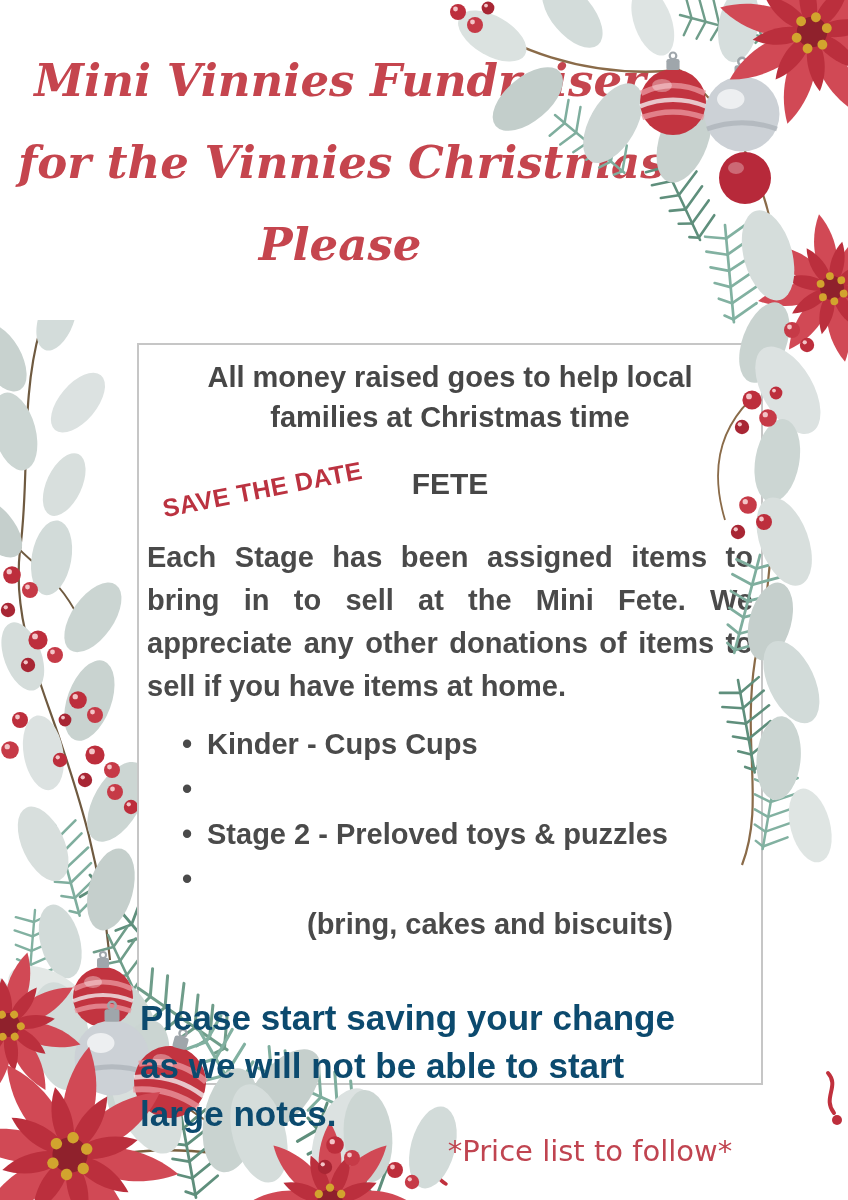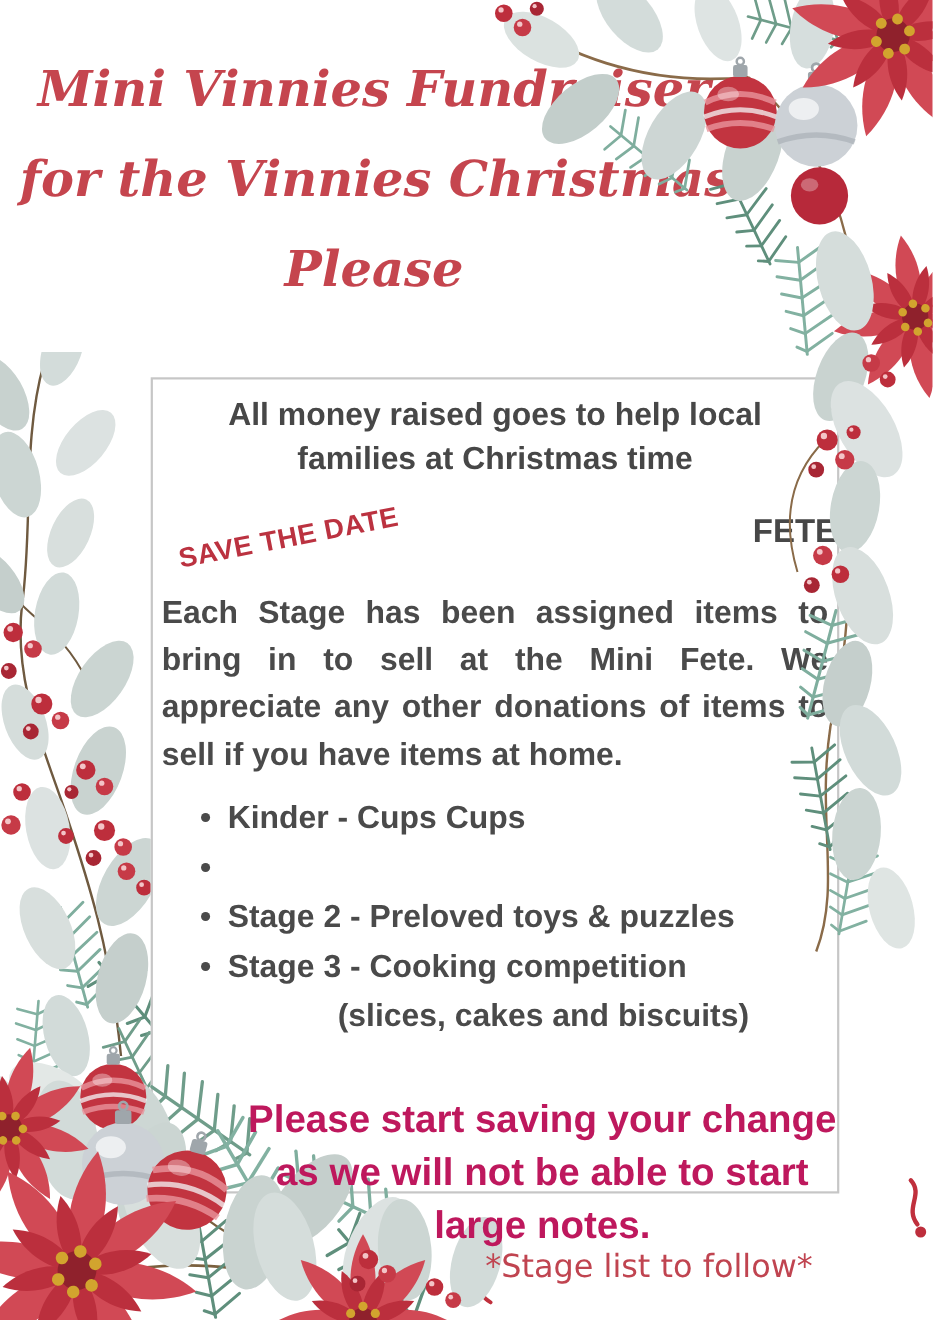--- a/index.html
+++ b/index.html
@@ -27,37 +27,37 @@
     margin:12px 28px 0; text-align:center;
     font-weight:bold; font-size:29px; line-height:40px; color:#474747;
   }
   .date-row { position:relative; margin-top:24px; }
   .save-date {
     position:absolute; left:22px; top:14px; transform:rotate(-11deg);
     color:#bb3240; font-weight:bold; font-size:25px; letter-spacing:0.5px;
     white-space:nowrap;
   }
   .event-line {
-    text-align:right; font-weight:bold; font-size:30px; line-height:45px;
+    text-align:center; font-weight:bold; font-size:30px; line-height:45px;
     color:#474747;
   }
   .desc {
     margin:30px 8px 0; text-align:justify;
     font-weight:bold; font-size:29px; line-height:43px; color:#4a4a4a;
   }
   .items { margin:14px 0 0 28px; padding:0; list-style:none;
     font-weight:bold; font-size:29px; line-height:45px; color:#4a4a4a; }
   .items li { display:flex; }
   .items .dot { width:40px; text-align:center; flex:0 0 40px; }
   .item-note { margin-left:168px; font-weight:bold; font-size:29px; line-height:45px; }
 
   
   .notice {
     position:absolute; left:140px; top:994px; width:706px; z-index:4;
-    text-align:center; color:#be185d; font-weight:bold;
+    text-align:left; color:#0c4a6e; font-weight:bold;
     font-size:35px; line-height:48px;
   }
   .price-note {
     position:absolute; left:340px; top:1134px; width:500px; z-index:4;
     text-align:center; color:#c04450; font-size:29px;
     font-family:"DejaVu Sans", sans-serif;
   }
 
   
   .deco { position:absolute; pointer-events:none; }
@@ -199,24 +199,23 @@
       </li>
       <li>
         <span class="dot">•</span>
       </li>
       <li>
         <span class="dot">•</span>
         <span>Stage 2 - Preloved toys &amp; puzzles</span>
       </li>
       <li>
         <span class="dot">•</span>
-        <span>Stage 3 - Cooking competition</span>
       </li>
     </ul>
-    <div class="item-note">(slices, cakes and biscuits)</div>
+    <div class="item-note">(bring, cakes and biscuits)</div>
   </div>
 
   <div class="title">
     <div class="title-line">Mini Vinnies Fundraiser</div>
     <div class="title-line">for the Vinnies Christmas</div>
     <div class="title-line">Please</div>
   </div>
 
   <svg id="deco-top-right" class="deco" width="468" height="900" viewBox="0 0 468 900">
     <path d="M78,14 C130,45 200,80 300,70" stroke="#8a6b49" stroke-width="2.5" fill="none"></path>
@@ -303,15 +302,15 @@
   <svg id="deco-squiggle" class="deco" width="30" height="60" viewBox="0 0 30 60">
     <path d="M10,5 C22,18 4,30 16,45" stroke="#c0303d" stroke-width="4" fill="none" stroke-linecap="round"></path>
     <circle cx="19" cy="52" r="5" fill="#bd2e3c"></circle>
   </svg>
 
   <div class="notice">
     <div>Please start saving your change</div>
     <div>as we will not be able to start</div>
     <div>large notes.</div>
   </div>
-  <div class="price-note">*Stage list to follow*</div>
+  <div class="price-note">*Price list to follow*</div>
 
 </div>
 
 </body></html>

